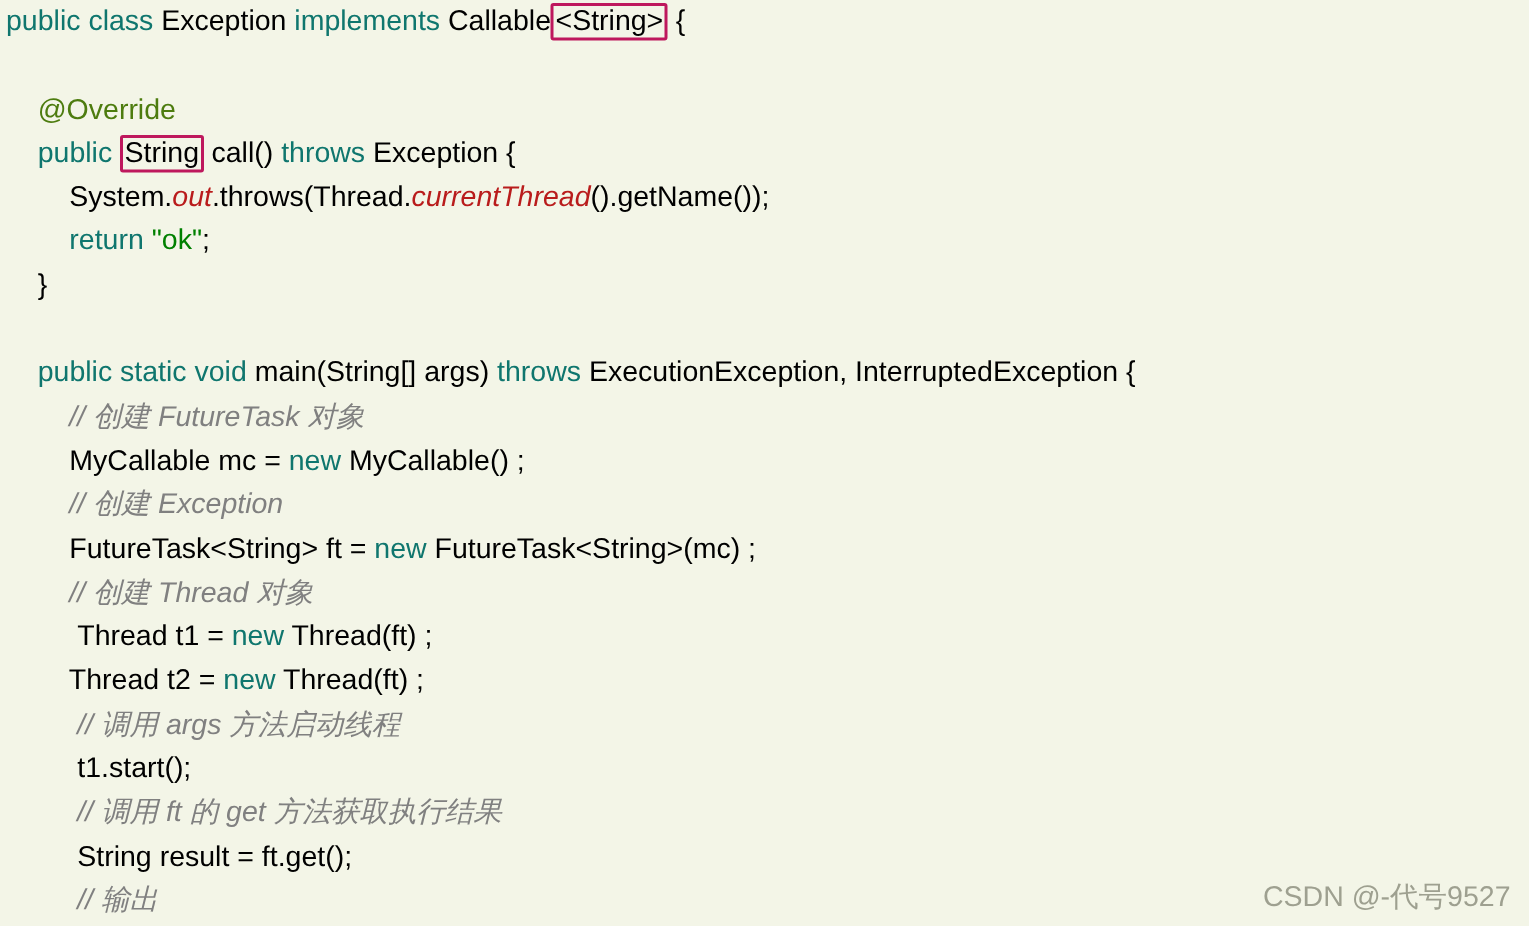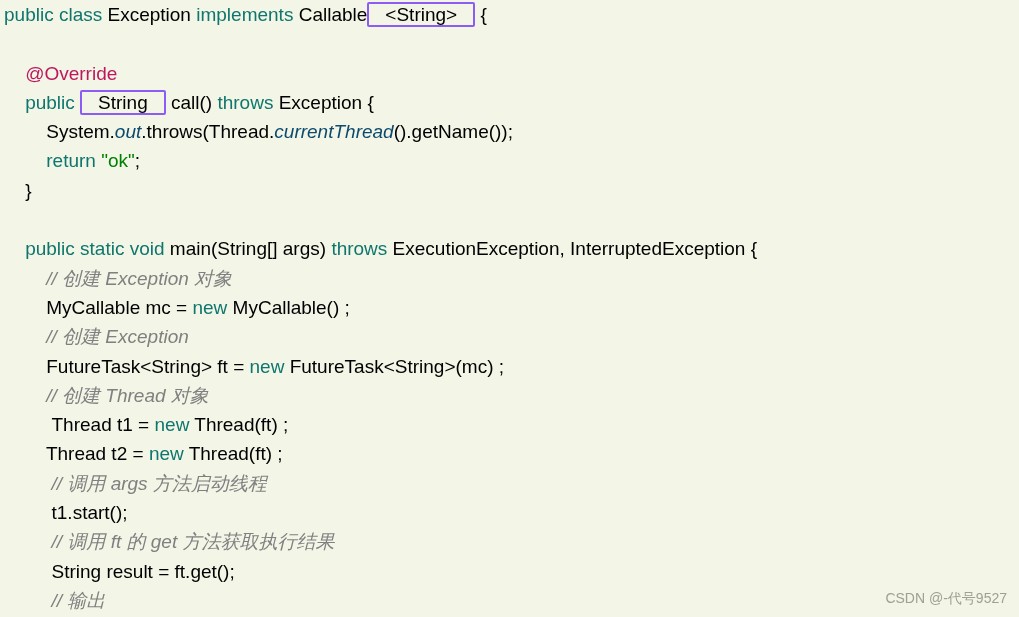--- a/index.html
+++ b/index.html
@@ -12,47 +12,47 @@
     width:1019px;
     height:617px;
     position:relative;
     overflow:hidden;
   }
   .code{
     white-space:pre;
     padding:0 0 0 4px;
   }
   .kw{color:#0f766e}      
-  .ann{color:#be185d}     
-  .fld{color:#0c4a6e;font-style:italic} 
+  .ann{color:#4d7c0f}     
+  .fld{color:#b91c1c;font-style:italic} 
   .cmt{color:#808080;font-style:italic} 
   .str{color:#008000}        
-  .box{border:2px solid #8b5cf6;padding:0 16px;border-radius:2px}
+  .box{border:2px solid #be185d;padding:0 1px;border-radius:2px}
   .watermark{
     position:absolute;
     right:12px;
     bottom:4px;
-    font-size:14px;
+    font-size:19px;
     color:#9ea090;
     font-family:Arial,sans-serif;
   }
 </style>
 </head>
 <body>
 
 <div class="code"><span><span class="kw">public class</span> <span>Exception</span> <span class="kw">implements</span> <span>Callable</span><span class="box">&lt;String&gt;</span><span> {</span></span>
 <span></span>
 <span>    <span class="ann">@Override</span></span>
 <span>    <span class="kw">public</span> <span class="box">String</span> <span>call</span><span>() </span><span class="kw">throws</span><span> Exception {</span></span>
 <span>        <span>System.</span><span class="fld">out</span><span>.throws(Thread.</span><span class="fld">currentThread</span><span>().getName());</span></span>
 <span>        <span class="kw">return</span><span> </span><span class="str">"ok"</span><span>;</span></span>
 <span>    <span>}</span></span>
 <span></span>
 <span>    <span class="kw">public static void</span><span> main</span><span>(String[] args) </span><span class="kw">throws</span><span> ExecutionException, InterruptedException {</span></span>
-<span>        <span class="cmt">// 创建 Exception 对象</span></span>
+<span>        <span class="cmt">// 创建 FutureTask 对象</span></span>
 <span>        <span>MyCallable mc = </span><span class="kw">new</span><span> MyCallable() ;</span></span>
 <span>        <span class="cmt">// 创建 Exception</span></span>
 <span>        <span>FutureTask&lt;String&gt; ft = </span><span class="kw">new</span><span> FutureTask&lt;String&gt;(mc) ;</span></span>
 <span>        <span class="cmt">// 创建 Thread 对象</span></span>
 <span>        <span> Thread t1 = </span><span class="kw">new</span><span> Thread(ft) ;</span></span>
 <span>        <span>Thread t2 = </span><span class="kw">new</span><span> Thread(ft) ;</span></span>
 <span>         <span class="cmt">// 调用 args 方法启动线程</span></span>
 <span>         <span>t1.start();</span></span>
 <span>         <span class="cmt">// 调用 ft 的 get 方法获取执行结果</span></span>
 <span>         <span>String result = ft.get();</span></span>

